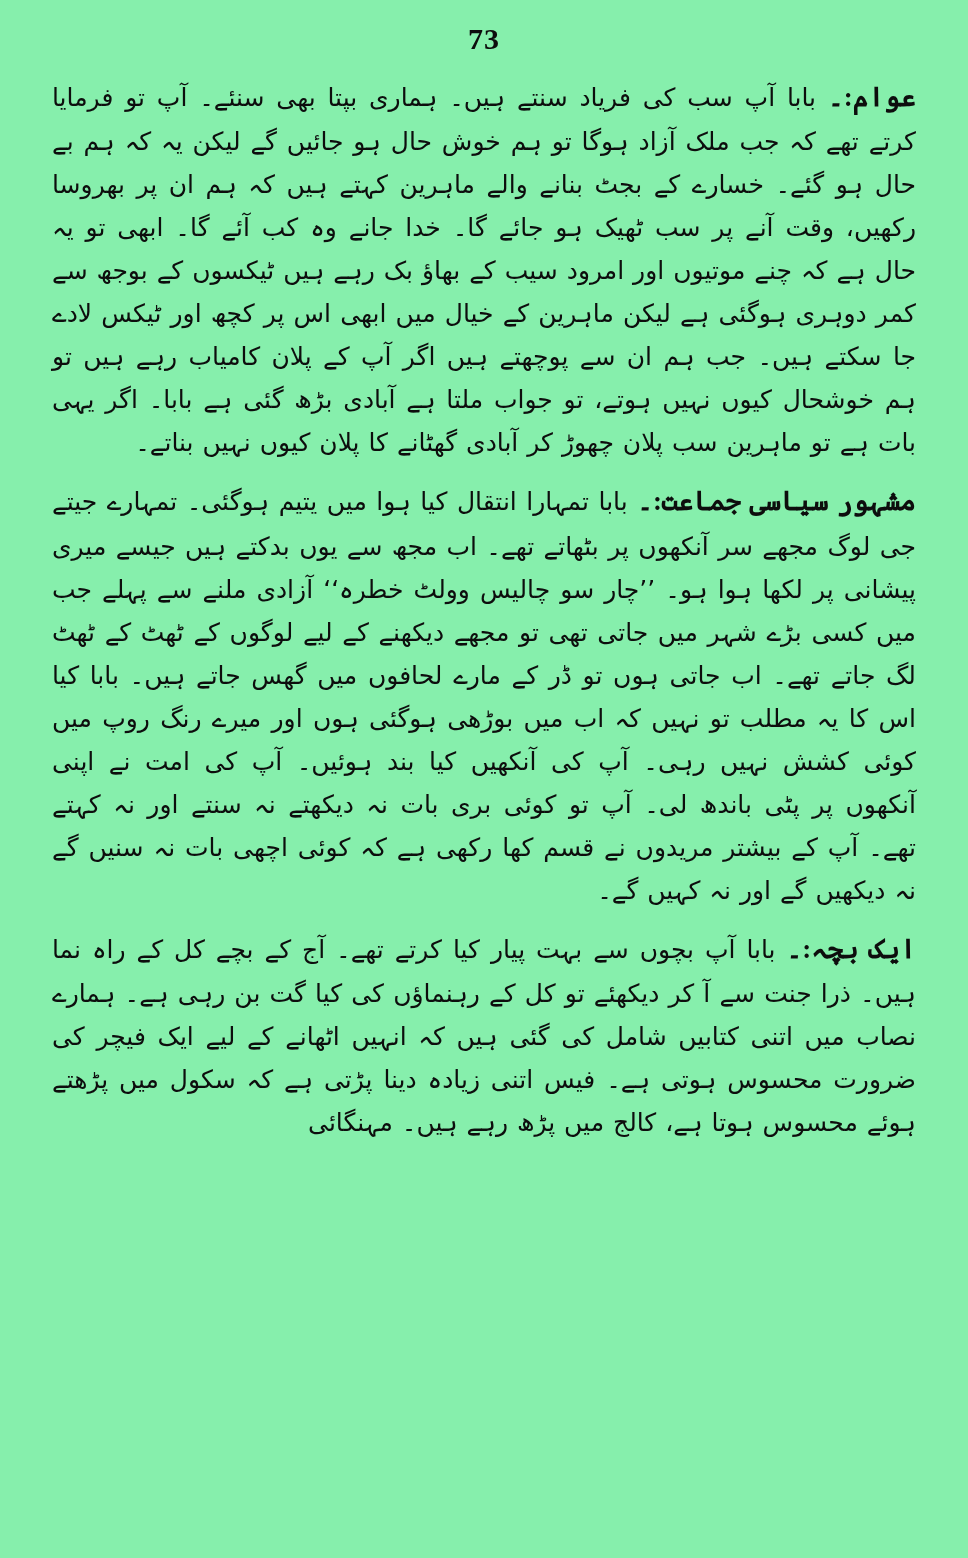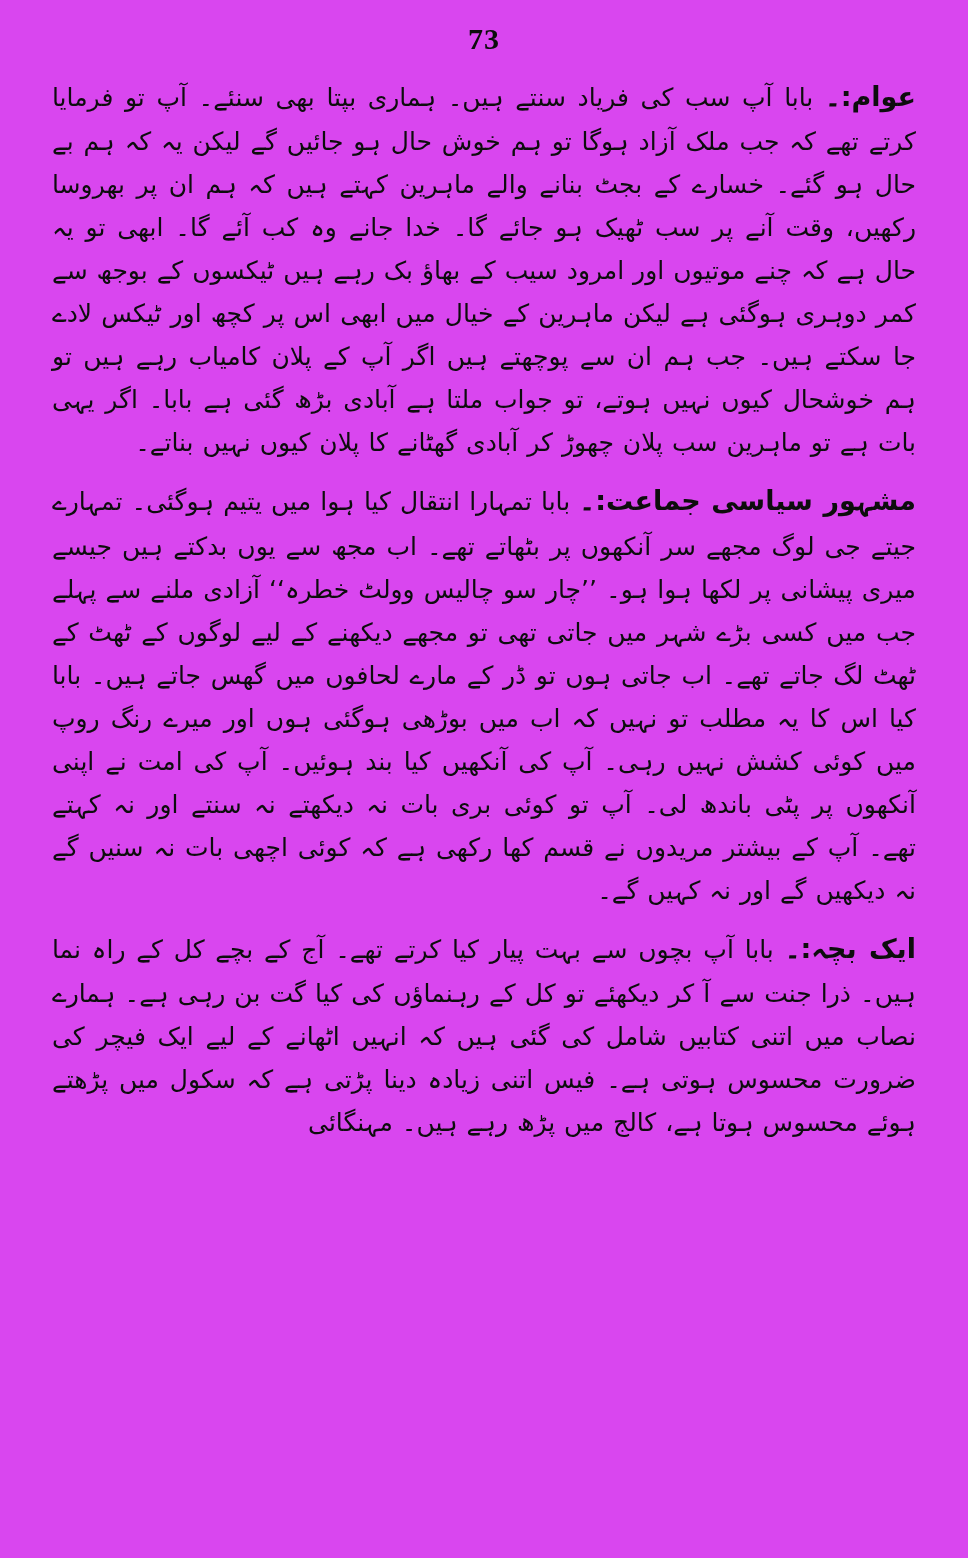--- a/index.html
+++ b/index.html
@@ -12,21 +12,21 @@
     height: 1558px;
     overflow: hidden;
     font-family: "DejaVu Sans", sans-serif;
     color: #0d0d0d;
   }
   .page {
     box-sizing: border-box;
     width: 968px;
     height: 1558px;
     padding: 22px 52px 20px 52px;
-    background: #d946ef;
+    background: #86efac;
   }
   .page-number {
     text-align: center;
     font-family: "Liberation Serif", "DejaVu Serif", serif;
     font-weight: bold;
     font-size: 30px;
     margin: 0 0 18px 0;
     letter-spacing: 1px;
   }
   .text-block {
@@ -40,20 +40,21 @@
     text-align: justify;
     text-justify: inter-word;
     word-spacing: 1px;
   }
   .para:last-child {
     margin-bottom: 10px;
   }
   .speaker {
     font-weight: bold;
     font-size: 27px;
+    font-family: Liberation Serif, serif;
   }
 </style>
 </head>
 <body>
 
 <div class="page">
 
   <div class="page-number">73</div>
 
   <div class="text-block">

